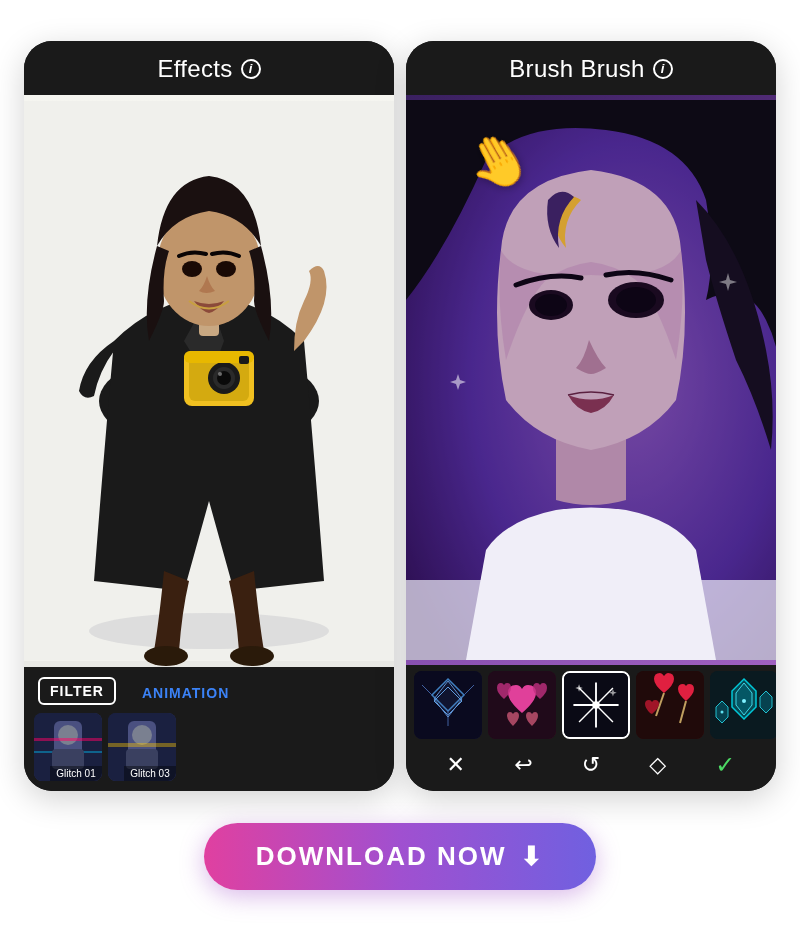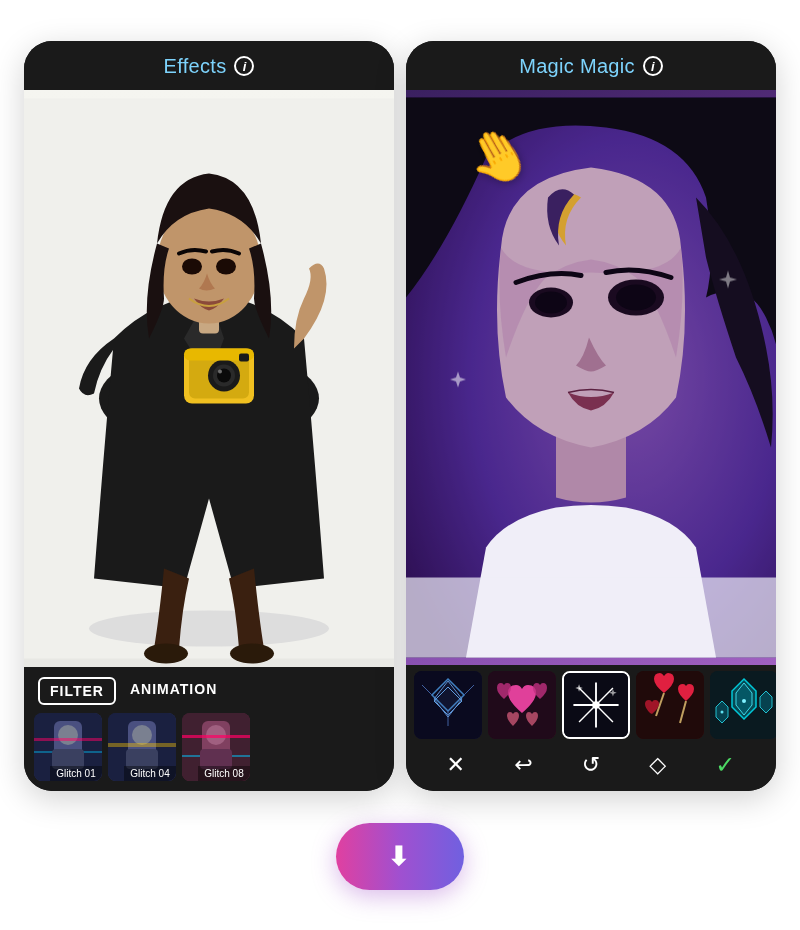--- a/index.html
+++ b/index.html
@@ -36,22 +36,22 @@
     .phone-header {
       background: #1a1a1a;
       display: flex;
       align-items: center;
       justify-content: center;
       padding: 14px 0 12px;
       gap: 8px;
       flex-shrink: 0;
     }
     .phone-header-title {
-      color: #7dd3fc;
-      font-size: 20px;
+      color: #ffffff;
+      font-size: 24px;
       font-weight: 400;
       letter-spacing: 0.3px;
     }
     .info-icon {
       width: 20px;
       height: 20px;
       border: 2px solid #fff;
       border-radius: 50%;
       display: flex;
       align-items: center;
@@ -102,38 +102,38 @@
 
     
     .phone-bottom {
       background: #1a1a1a;
       flex-shrink: 0;
     }
 
     
     .filter-tabs {
       display: flex;
-      align-items: flex-start;
-      gap: 4px;
+      align-items: flex-end;
+      gap: 16px;
       padding: 10px 14px 8px;
     }
     .filter-tab {
       color: #fff;
       font-size: 14px;
       font-weight: bold;
       letter-spacing: 1px;
       padding: 4px 10px;
       border-radius: 6px;
       cursor: pointer;
     }
     .filter-tab.active {
       border: 2px solid #fff;
     }
     .filter-tab.inactive {
-      color: #ffffff;
+      color: #3b82f6;
       border: none;
     }
 
     .filter-thumbnails {
       display: flex;
       gap: 6px;
       padding: 0 10px 10px;
       overflow-x: hidden;
     }
 
@@ -344,44 +344,31 @@
         <div class="filter-thumb">
           <div class="filter-thumb-inner glitch03">
             <svg width="68" height="68" viewBox="0 0 68 68">
               <rect width="68" height="68" fill="#1a2040"></rect>
               <rect x="20" y="8" width="28" height="36" rx="6" fill="#4a5080"></rect>
               <circle cx="34" cy="22" r="10" fill="#7a8090"></circle>
               <rect x="0" y="30" width="68" height="4" fill="rgba(255,200,0,0.4)"></rect>
               <rect x="18" y="36" width="32" height="20" rx="4" fill="#3a4060"></rect>
             </svg>
           </div>
-          <div class="filter-thumb-label">Glitch 04</div>
-        </div>
-
-        <div class="filter-thumb">
-          <div class="filter-thumb-inner glitch08">
-            <svg width="68" height="68" viewBox="0 0 68 68">
-              <rect width="68" height="68" fill="#402030"></rect>
-              <rect x="20" y="8" width="28" height="36" rx="6" fill="#804060"></rect>
-              <circle cx="34" cy="22" r="10" fill="#a06080"></circle>
-              <rect x="0" y="22" width="68" height="3" fill="rgba(255,0,100,0.7)"></rect>
-              <rect x="0" y="42" width="68" height="2" fill="rgba(0,200,255,0.5)"></rect>
-              <rect x="18" y="36" width="32" height="20" rx="4" fill="#603050"></rect>
-            </svg>
-          </div>
-          <div class="filter-thumb-label">Glitch 08</div>
-        </div>
+          <div class="filter-thumb-label">Glitch 03</div>
+        </div>
+
 
       </div>
     </div>
   </div>
 
   <div class="phone">
     <div class="phone-header">
-      <span class="phone-header-title">Magic Magic</span>
+      <span class="phone-header-title">Brush Brush</span>
       <div class="info-icon">
         <span>i</span>
       </div>
     </div>
 
     <div class="phone-image-area">
       <div class="magic-brush-image">
 
         <svg viewBox="0 0 370 560" xmlns="http://www.w3.org/2000/svg" style="position:absolute;top:0;left:0;width:100%;height:100%;">
 
@@ -518,14 +505,15 @@
         <span class="action-icon">↩</span>
         <span class="action-icon">↺</span>
         <span class="action-icon">◇</span>
         <span class="action-icon accent">✓</span>
       </div>
     </div>
   </div>
 </div>
 
 <button class="download-btn">
+  <span>DOWNLOAD NOW</span>
   <span class="download-arrow">⬇</span>
 </button>
 
 </body></html>

